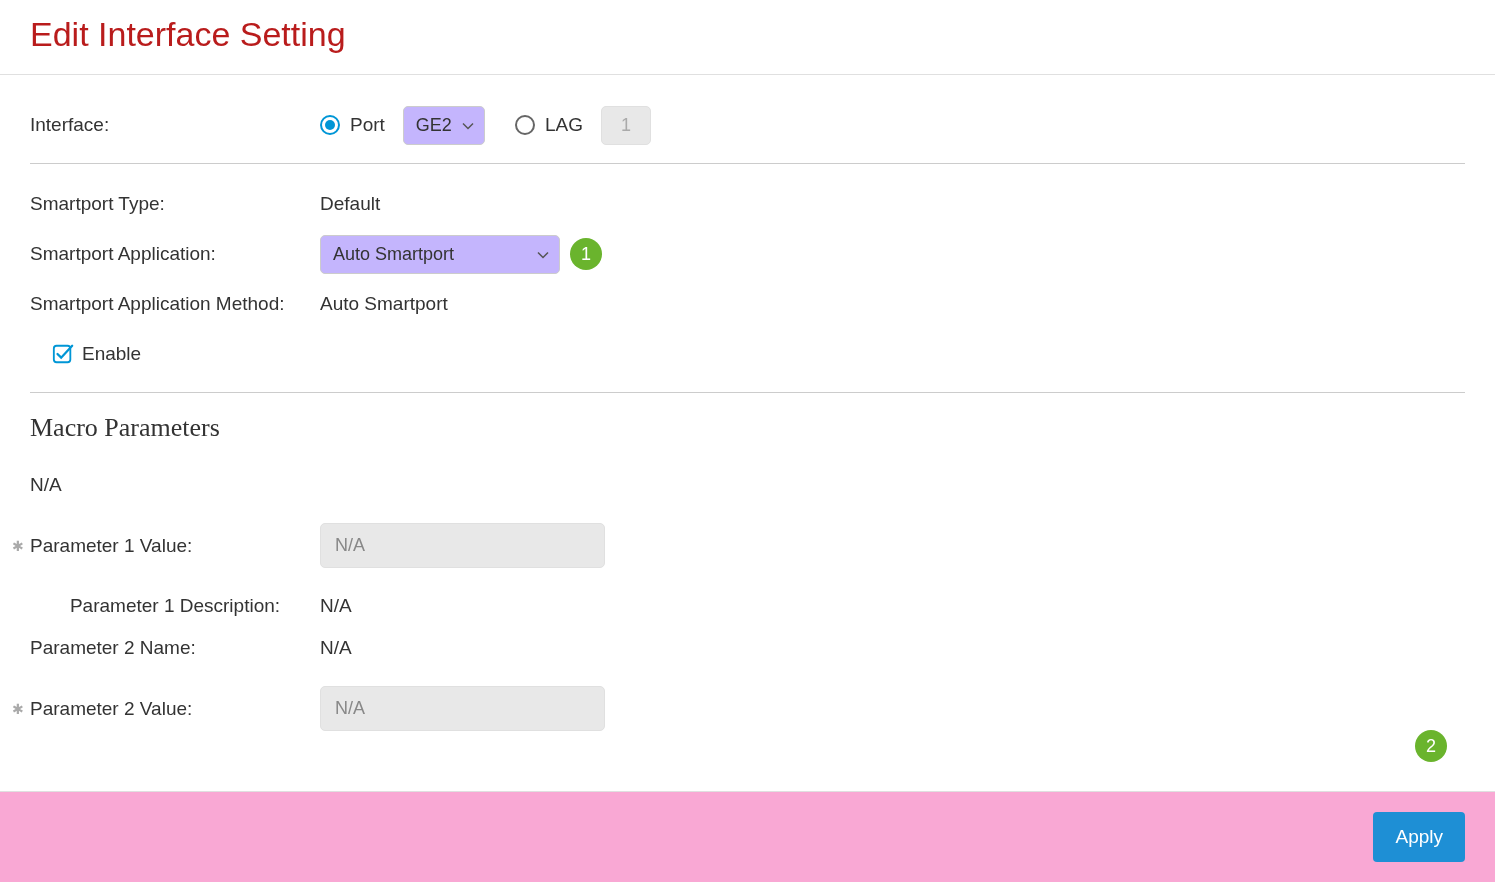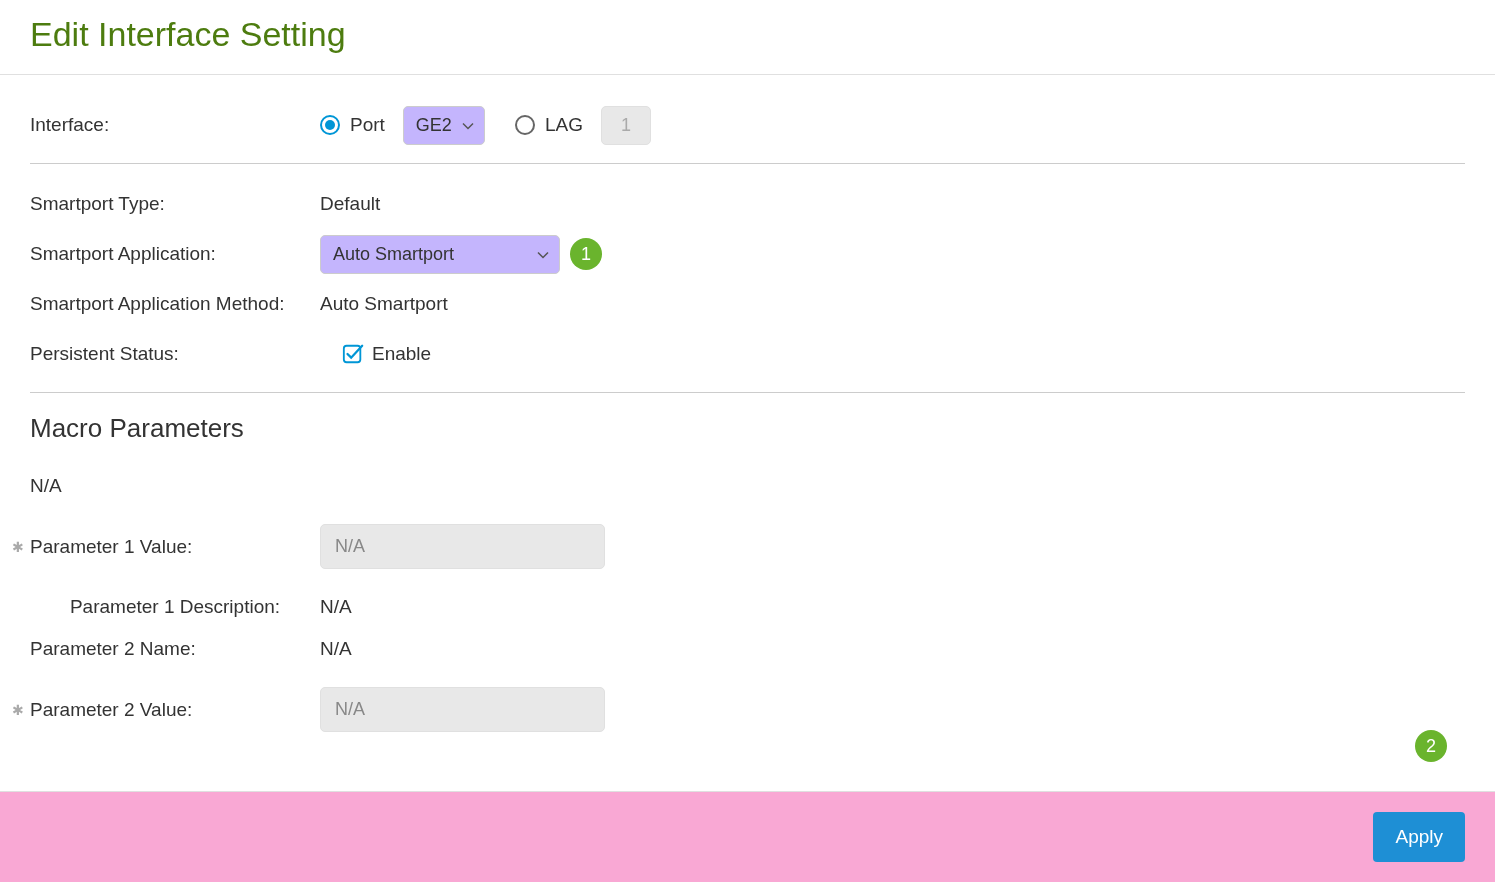--- a/index.html
+++ b/index.html
@@ -13,21 +13,21 @@
       overflow: hidden;
       position: relative;
     }
     .header {
       padding: 15px 30px 20px 30px;
       border-bottom: 1px solid #e0e0e0;
     }
     .title {
       font-size: 34px;
       font-weight: 400;
-      color: #4d7c0f;
+      color: #b91c1c;
     }
     .content {
       padding: 30px 30px 0 30px;
       height: 670px;
       overflow: hidden;
     }
     .row {
       display: flex;
       align-items: center;
       min-height: 40px;
@@ -122,20 +122,21 @@
     .checkbox-icon {
       width: 22px;
       height: 22px;
       flex-shrink: 0;
     }
     .section-title {
       font-size: 26px;
       font-weight: 400;
       margin: 20px 0 22px 0;
       color: #333;
+      font-family: Liberation Serif, serif;
     }
     .gear {
       position: absolute;
       left: -18px;
       top: 50%;
       transform: translateY(-50%);
       color: #aaa;
       font-size: 14px;
     }
     .footer {
@@ -227,21 +228,20 @@
       <span class="badge">1</span>
     </div>
   </div>
 
   <div class="row">
     <div class="label-col">Smartport Application Method:</div>
     <div class="value-col">Auto Smartport</div>
   </div>
 
   <div class="row">
-    <div class="label-col">Persistent Status:</div>
     <div class="value-col">
       <span class="checkbox-wrap">
         <svg class="checkbox-icon" viewBox="0 0 24 24">
           <rect x="2" y="3" width="18" height="18" rx="3" fill="none" stroke="#0096d6" stroke-width="2"></rect>
           <path d="M6 12 L10 16 L22 3" stroke="#0096d6" stroke-width="2.5" fill="none" stroke-linecap="round"></path>
         </svg>
         <span>Enable</span>
       </span>
     </div>
   </div>

